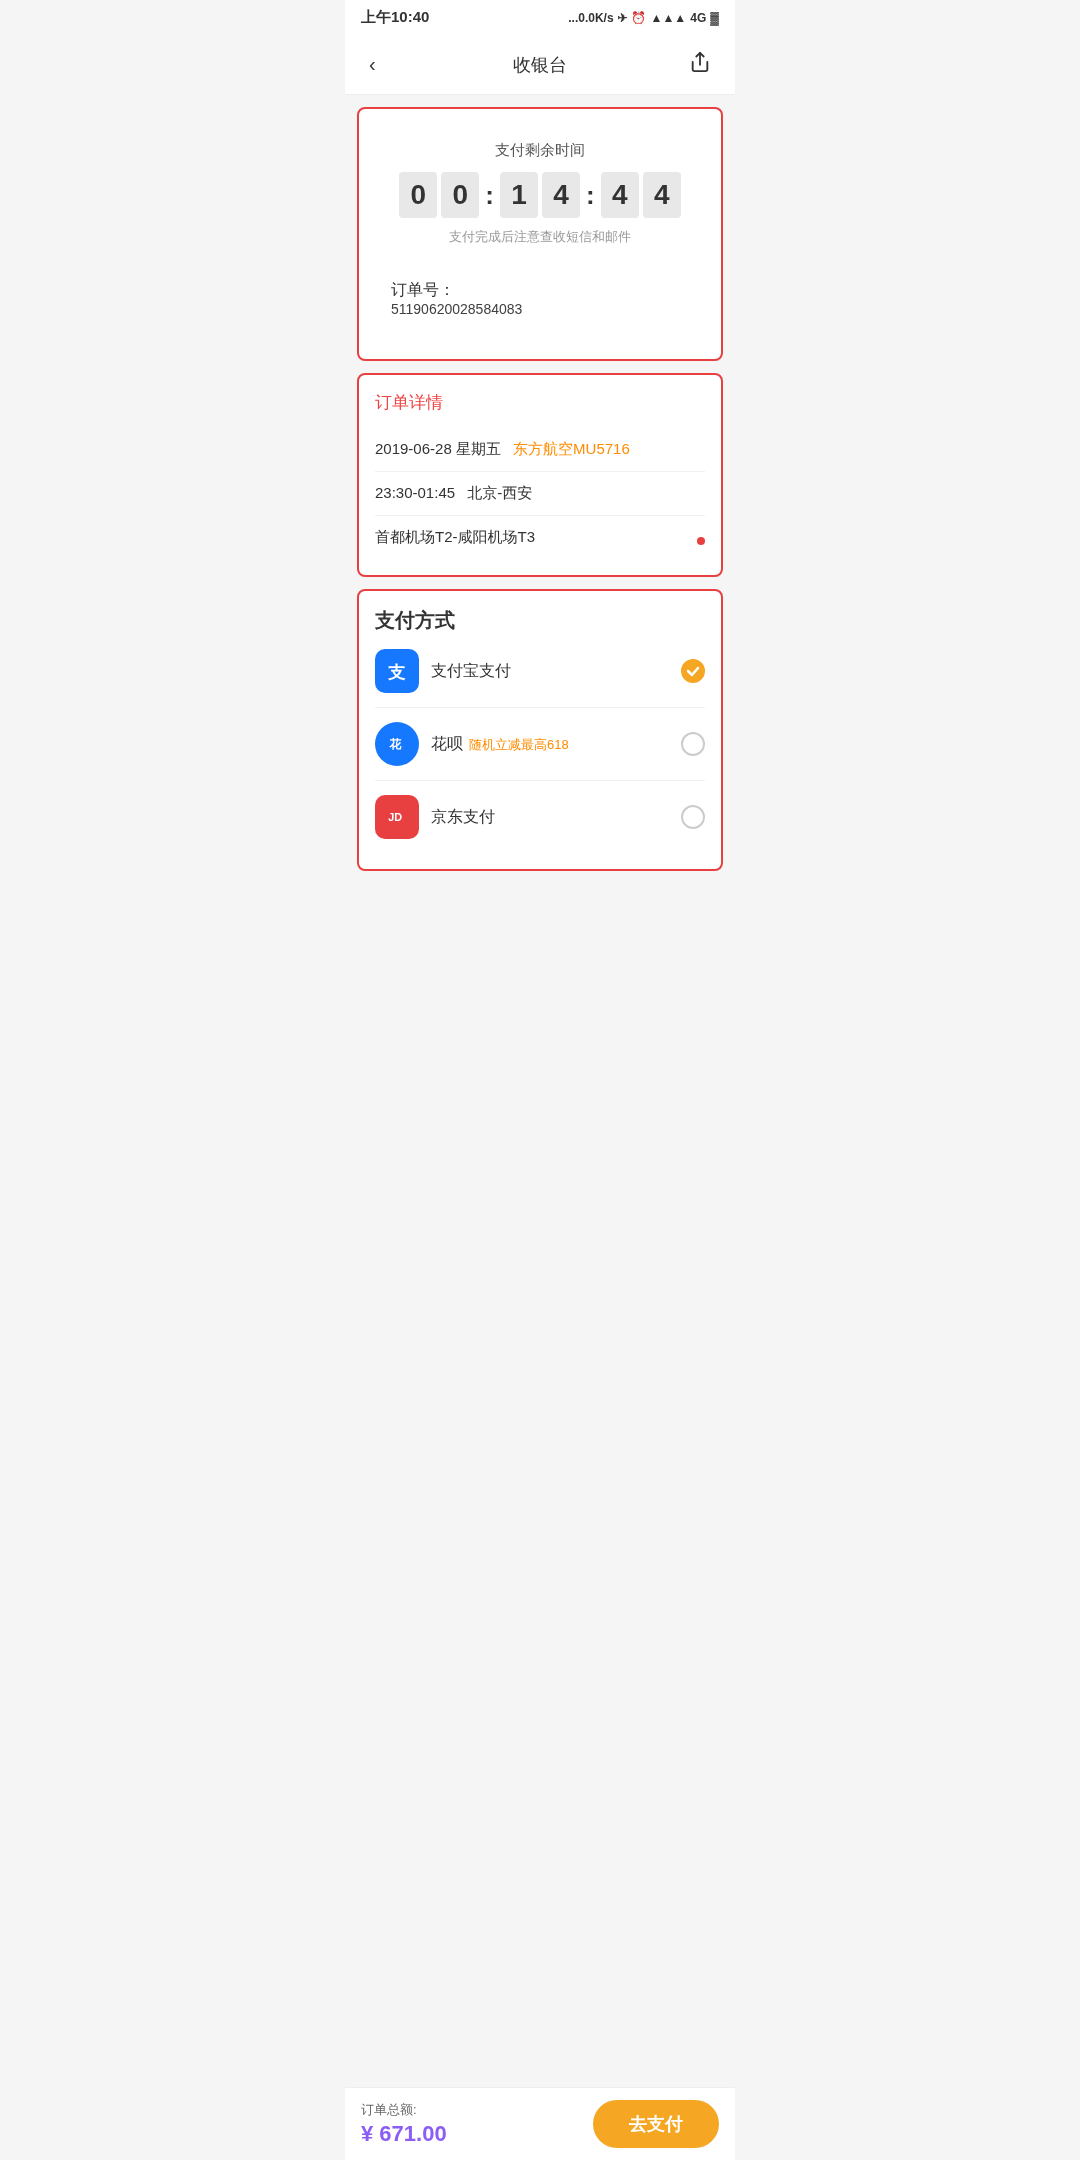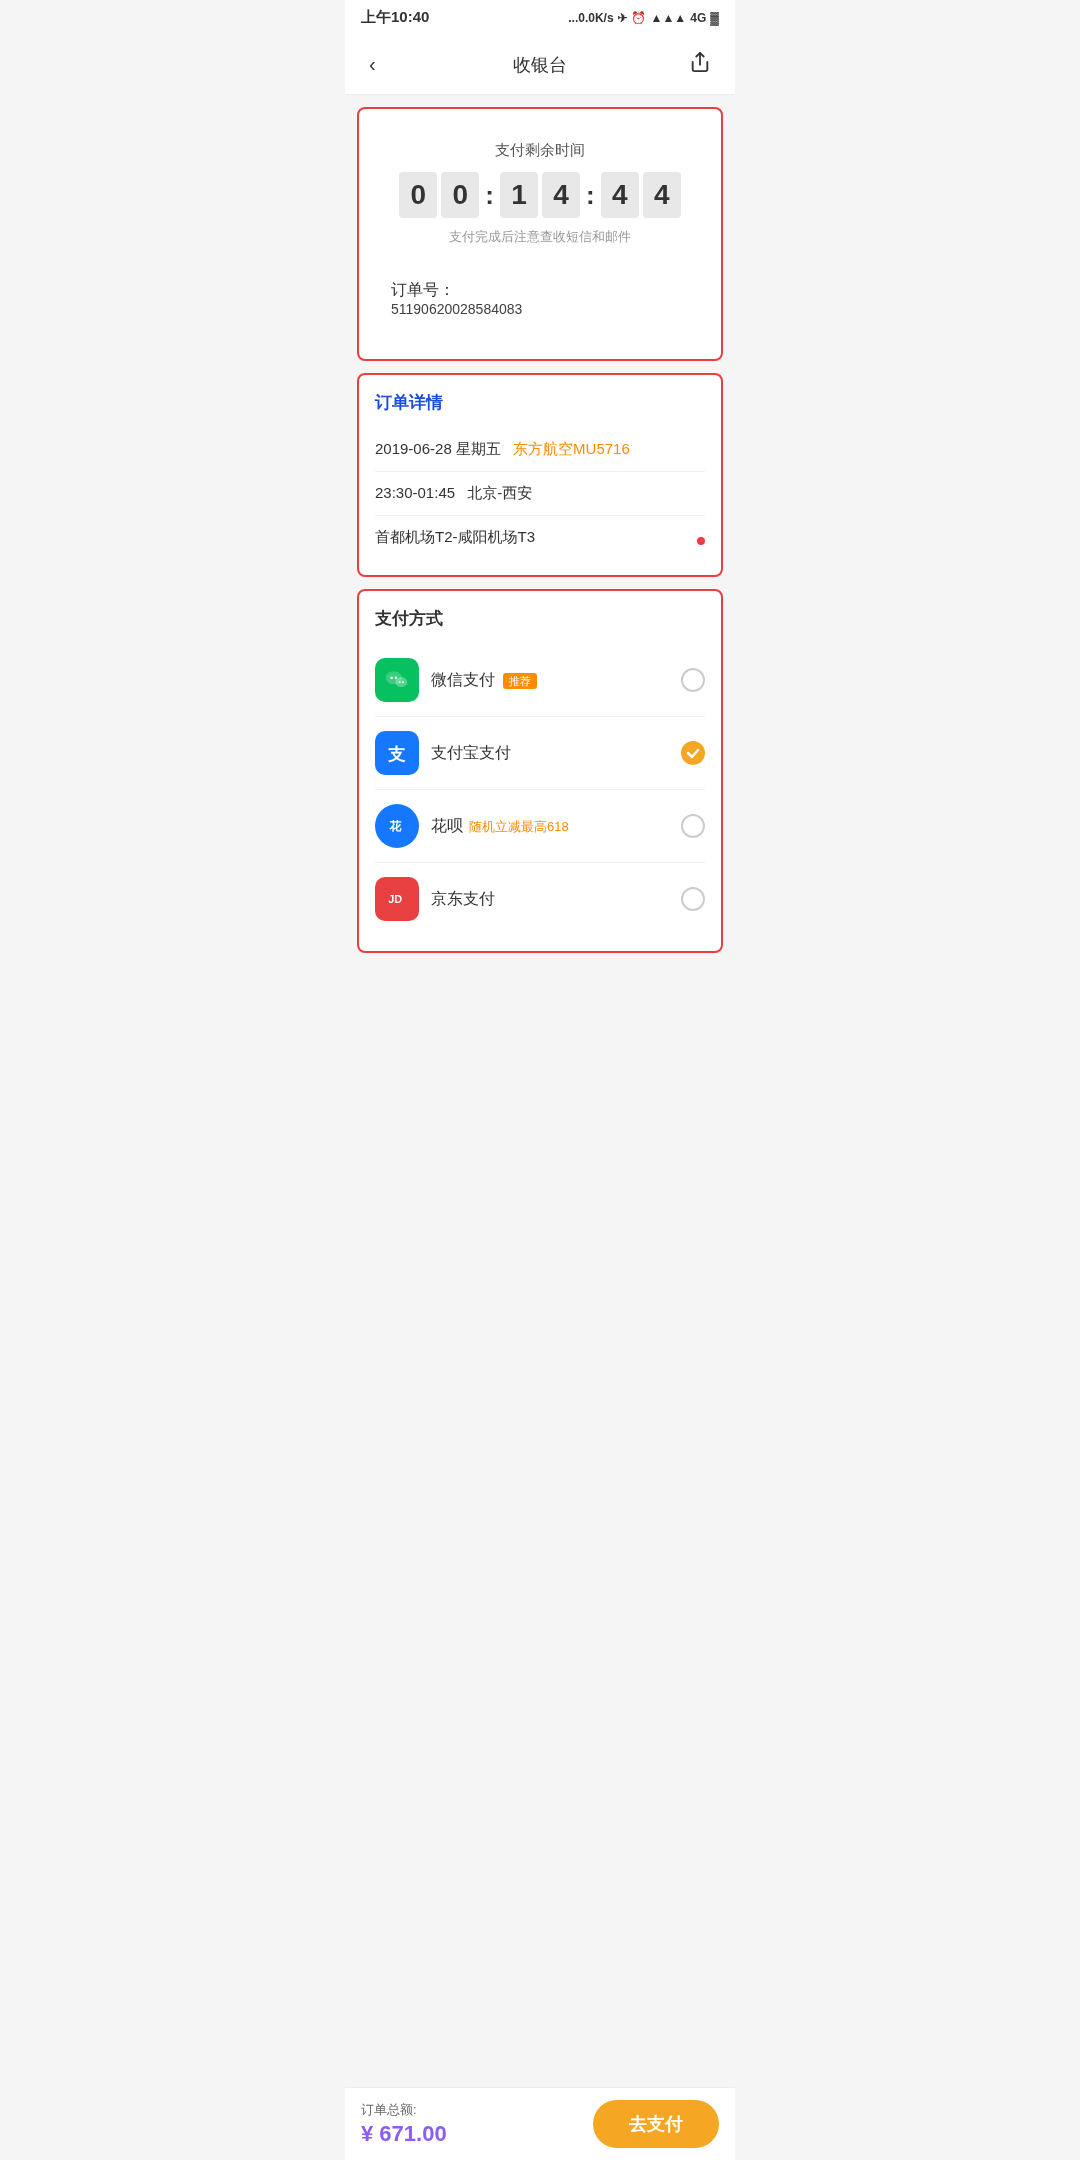--- a/index.html
+++ b/index.html
@@ -120,22 +120,22 @@
     
     .detail-card {
       background: #fff;
       border: 2px solid #e84040;
       border-radius: 8px;
       margin: 12px;
       padding: 16px;
     }
     .detail-title {
       font-size: 17px;
-      font-weight: 700;
-      color: #1d4ed8;
+      font-weight: 400;
+      color: #ef4444;
       margin-bottom: 14px;
     }
     .detail-row {
       padding: 12px 0;
       border-bottom: 1px solid #f0f0f0;
       font-size: 15px;
       color: #333;
       position: relative;
     }
     .detail-row:last-child {
@@ -155,24 +155,24 @@
 
     
     .payment-card {
       background: #fff;
       border: 2px solid #e84040;
       border-radius: 8px;
       margin: 12px;
       padding: 16px;
     }
     .payment-title {
-      font-size: 17px;
+      font-size: 20px;
       font-weight: 600;
       color: #333;
-      margin-bottom: 14px;
+      margin-bottom: 1px;
     }
     .payment-option {
       display: flex;
       align-items: center;
       padding: 14px 0;
       border-bottom: 1px solid #f0f0f0;
       cursor: pointer;
     }
     .payment-option:last-child { border-bottom: none; }
     .payment-icon {
@@ -317,36 +317,20 @@
   </div>
   <div class="detail-row">
     <span>首都机场T2-咸阳机场T3</span>
     <div class="red-dot"></div>
   </div>
 </div>
 
 <div class="payment-card">
   <div class="payment-title">支付方式</div>
 
-  <div class="payment-option">
-    <div class="payment-icon wechat-icon">
-      <svg width="26" height="26" viewBox="0 0 24 24" fill="white">
-        <ellipse cx="9" cy="10" rx="7" ry="5.5" fill="white" opacity="0.2" stroke="white" stroke-width="1"></ellipse>
-        <circle cx="7" cy="10" r="1.2" fill="white"></circle>
-        <circle cx="11" cy="10" r="1.2" fill="white"></circle>
-        <ellipse cx="16" cy="14" rx="5" ry="4" fill="white" opacity="0.3" stroke="white" stroke-width="1"></ellipse>
-        <circle cx="14.5" cy="14" r="0.9" fill="white"></circle>
-        <circle cx="17.5" cy="14" r="0.9" fill="white"></circle>
-      </svg>
-    </div>
-    <span class="payment-name">
-      微信支付<span class="recommend-badge">推荐</span>
-    </span>
-    <div class="radio-btn empty"></div>
-  </div>
 
   <div class="payment-option">
     <div class="payment-icon alipay-icon">
       <svg width="26" height="26" viewBox="0 0 24 24" fill="white">
         <text x="4" y="18" font-size="16" font-weight="bold" fill="white">支</text>
       </svg>
     </div>
     <span class="payment-name">支付宝支付</span>
     <div class="radio-btn selected">
       <svg width="14" height="14" viewBox="0 0 14 14" fill="none">

